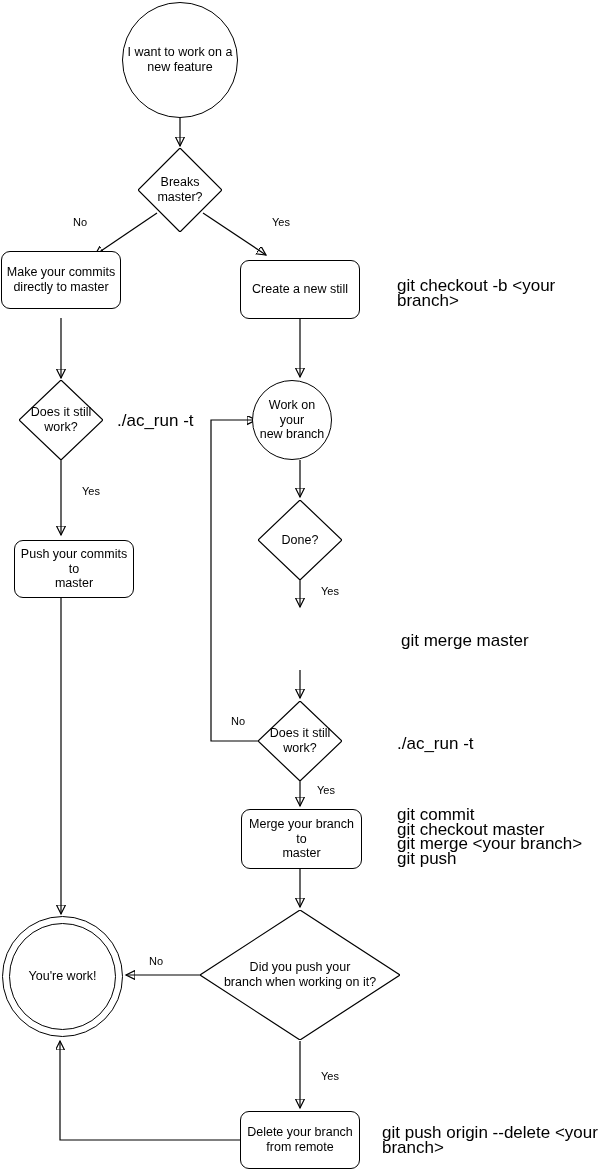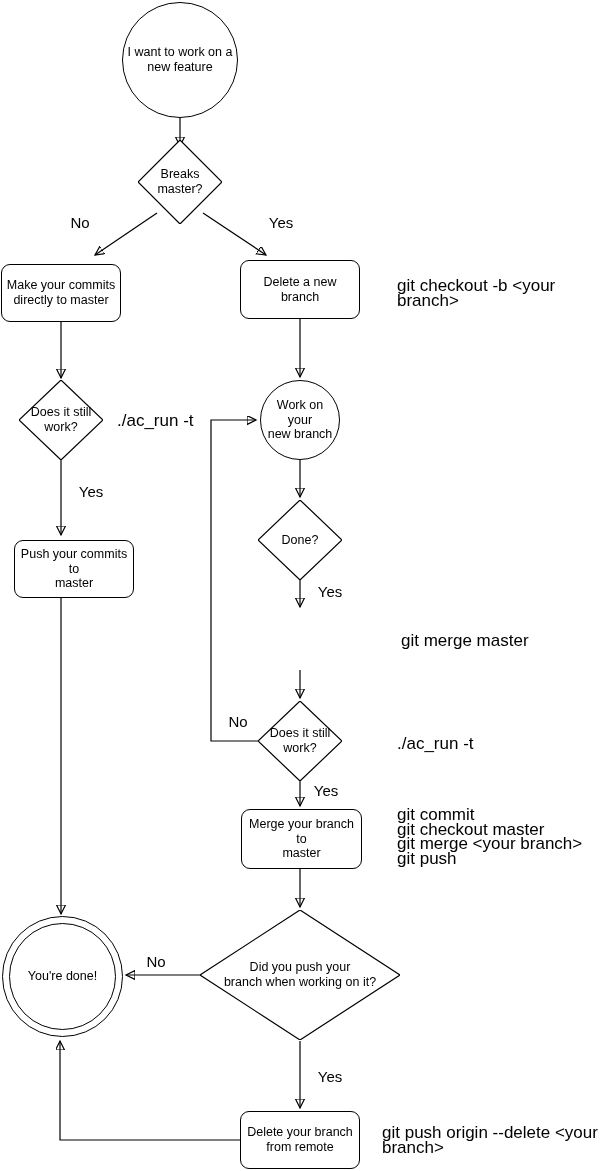--- a/index.html
+++ b/index.html
@@ -58,21 +58,21 @@
   .diamond polygon { fill: #ffffff; stroke: #000000; stroke-width: 1.2; }
   .lbl {
     position: relative;
     z-index: 1;
     white-space: pre-line;
     padding: 0 2px;
   }
   .edge-label {
     position: absolute;
     transform: translate(-50%, -50%);
-    font-size: 15px;
+    font-size: 11px;
     white-space: nowrap;
     background: #ffffff;
     padding: 0 2px;
   }
   .annotation {
     position: absolute;
     font-size: 17px;
     line-height: 14.5px;
     white-space: pre-line;
   }
@@ -105,51 +105,51 @@
     <path d="M200,975 H126" marker-end="url(#arr)"></path>
     <path d="M300,1041 V1108" marker-end="url(#arr)"></path>
     <path d="M240,1140 H60 V1041" marker-end="url(#arr)"></path>
   </svg>
 
   <div class="node circle" style="left:122px;top:2px;width:116px;height:116px">
     <span class="lbl">I want to work on a
 new feature</span>
   </div>
 
-  <div class="node diamond" style="left:138px;top:140px;width:84px;height:84px">
+  <div class="node diamond" style="left:138px;top:148px;width:84px;height:84px">
     <svg viewBox="0 0 84 84" preserveAspectRatio="none">
         <polygon points="42,0 84,42 42,84 0,42"></polygon>
       </svg>
     <span class="lbl">Breaks
 master?</span>
   </div>
 
-  <div class="node rect" style="left:1px;top:264px;width:120px;height:58px">
+  <div class="node rect" style="left:1px;top:251px;width:120px;height:58px">
     <span class="lbl">Make your commits
 directly to master</span>
   </div>
 
   <div class="node rect" style="left:240px;top:260px;width:120px;height:59px">
-    <span class="lbl">Delete a new branch</span>
+    <span class="lbl">Create a new still</span>
   </div>
 
   <div class="node diamond" style="left:19px;top:380px;width:84px;height:80px">
     <svg viewBox="0 0 84 80" preserveAspectRatio="none">
         <polygon points="42,0 84,40 42,80 0,40"></polygon>
       </svg>
     <span class="lbl">Does it still
 work?</span>
   </div>
 
   <div class="node rect" style="left:14px;top:540px;width:120px;height:58px">
     <span class="lbl">Push your commits to
 master</span>
   </div>
 
-  <div class="node circle" style="left:260px;top:380px;width:80px;height:80px">
+  <div class="node circle" style="left:252px;top:380px;width:80px;height:80px">
     <span class="lbl">Work on your
 new branch</span>
   </div>
 
   <div class="node diamond" style="left:258px;top:500px;width:84px;height:80px">
     <svg viewBox="0 0 84 80" preserveAspectRatio="none">
         <polygon points="42,0 84,40 42,80 0,40"></polygon>
       </svg>
     <span class="lbl">Done?</span>
   </div>
@@ -171,21 +171,21 @@
   <div class="node diamond" style="left:200px;top:910px;width:200px;height:130px">
     <svg viewBox="0 0 200 130" preserveAspectRatio="none">
         <polygon points="100,0 200,65 100,130 0,65"></polygon>
       </svg>
     <span class="lbl">Did you push your
 branch when working on it?</span>
   </div>
 
   <div class="node circle double" style="left:2px;top:916px;width:121px;height:121px">
     <div class="inner">
-      <span class="lbl">You're done!</span>
+      <span class="lbl">You're work!</span>
     </div>
   </div>
 
   <div class="node rect" style="left:240px;top:1111px;width:120px;height:58px">
     <span class="lbl">Delete your branch
 from remote</span>
   </div>
 
   <span class="edge-label" style="left:80px;top:222px">No</span>
   <span class="edge-label" style="left:281px;top:222px">Yes</span>

